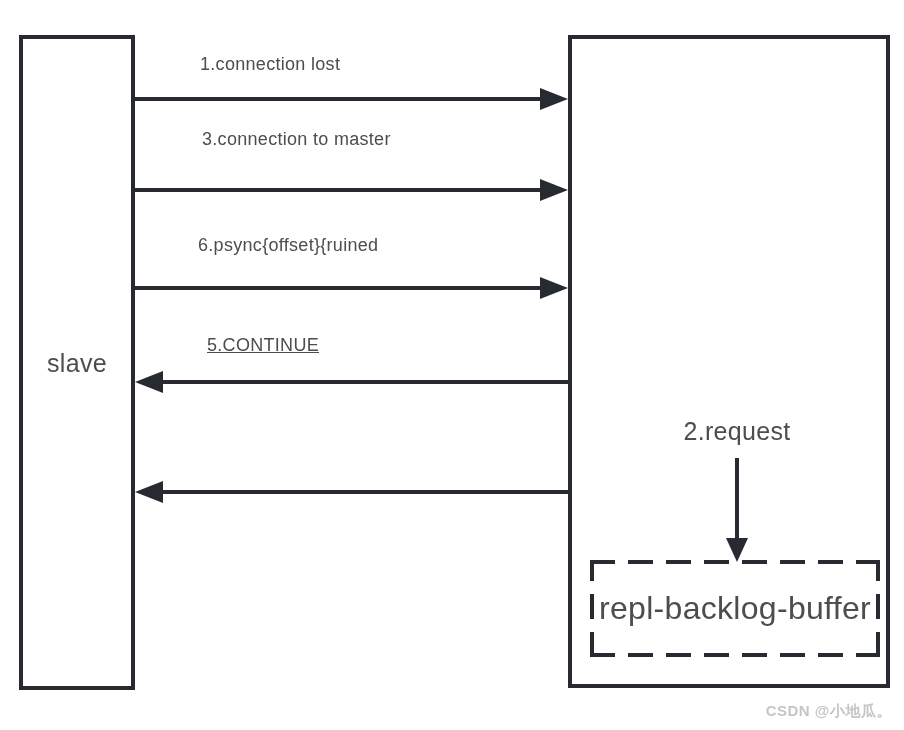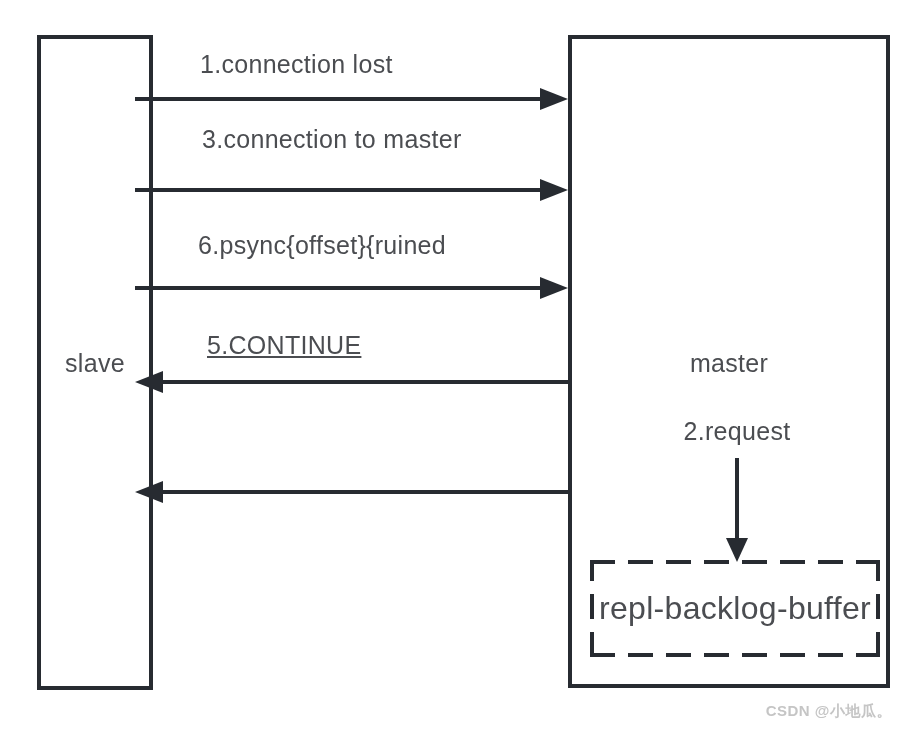--- a/index.html
+++ b/index.html
@@ -20,29 +20,29 @@
     overflow: hidden;
   }
 
   
   .box {
     position: absolute;
     border: 4px solid var(--stroke);
     background: var(--bg);
   }
   .slave-box  { left: 19px;  top: 35px; width: 116px; height: 655px;
-                display: flex; align-items: center; justify-content: center; margin-left: 18px; }
+                display: flex; align-items: center; justify-content: center; }
   .master-box { left: 568px; top: 35px; width: 322px; height: 653px; }
   .box-label  { font-size: 25px; line-height: 28px; letter-spacing: 0.3px; }
   .master-label { position: absolute; left: 0; right: 0; top: 310px; text-align: center; }
 
   
   .msg-label {
     position: absolute;
-    font-size: 25px;
+    font-size: 18px;
     line-height: 28px;
     letter-spacing: 0.3px;
     white-space: nowrap;
   }
   .l1 { left: 200px; top: 50px; }
   .l2 { left: 202px; top: 125px; }
   .l3 { left: 198px; top: 231px; }
   .l4 { left: 207px; top: 331px; text-decoration: underline; }
   .l5 { left: 210px; top: 439px; }
 
@@ -106,21 +106,20 @@
 </head>
 <body>
 
 <div class="canvas">
 
   <div class="box slave-box">
     <span class="box-label">slave</span>
   </div>
 
   <div class="box master-box">
-    <span class="box-label master-label">master</span>
     <span class="request-label">2.request</span>
     <div class="v-line"></div>
     <div class="v-head"></div>
     <div class="dashed-box">
       <span>repl-backlog-buffer</span>
     </div>
   </div>
 
   <span class="msg-label l1">1.connection lost</span>
   <div class="h-arrow right a1">

